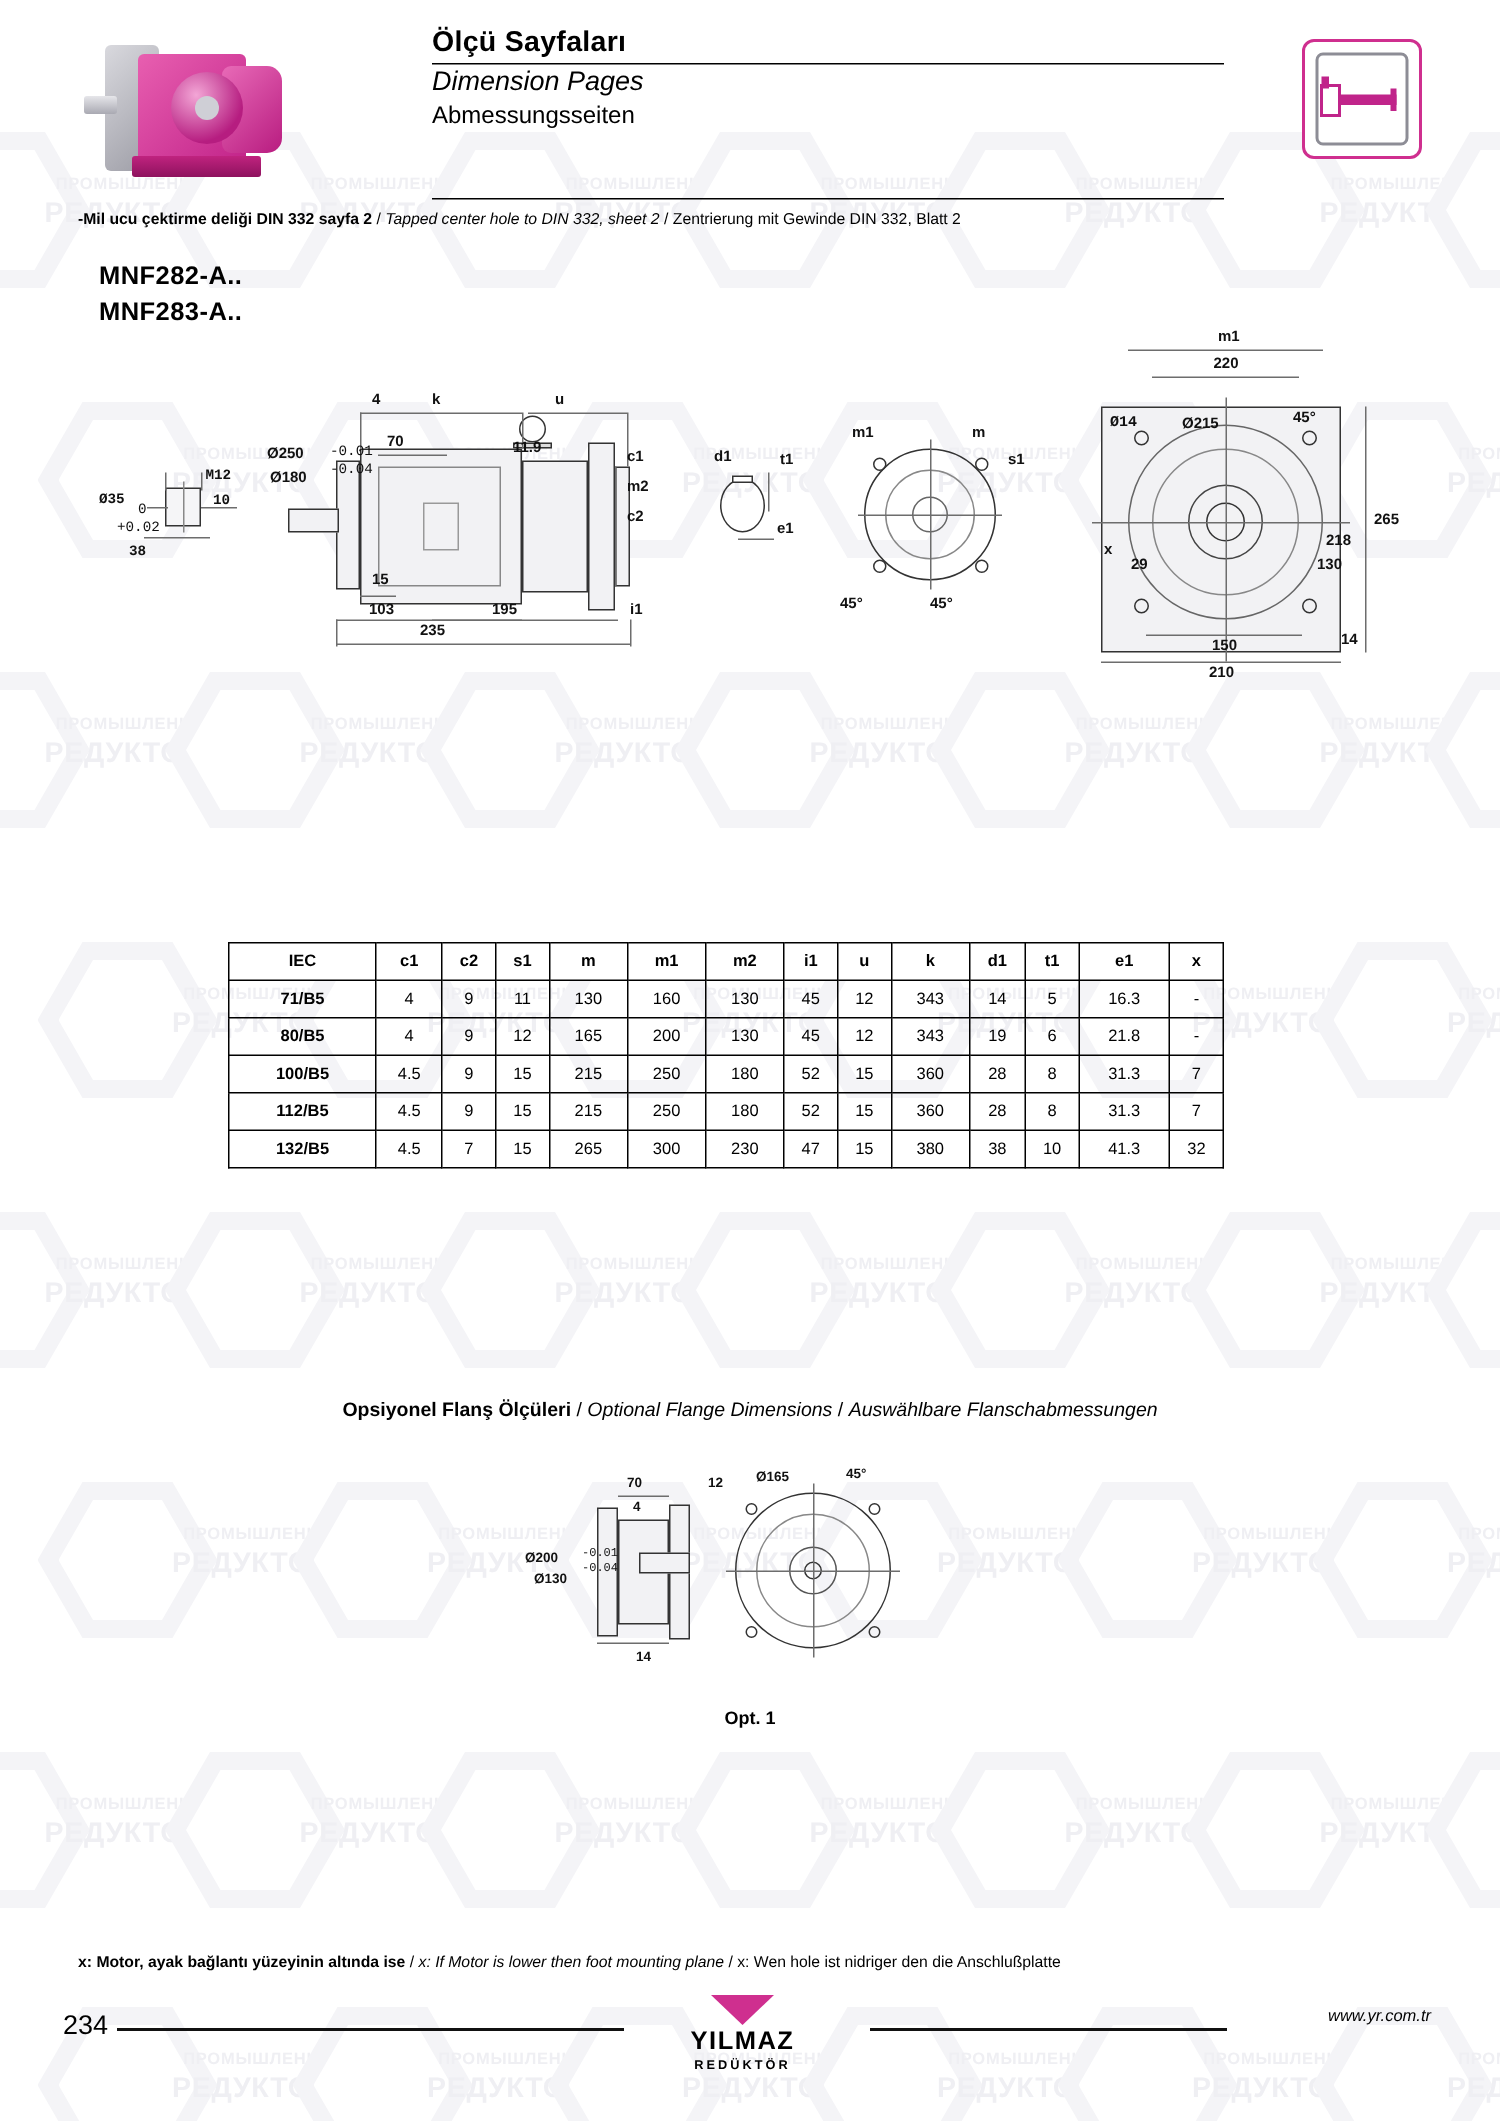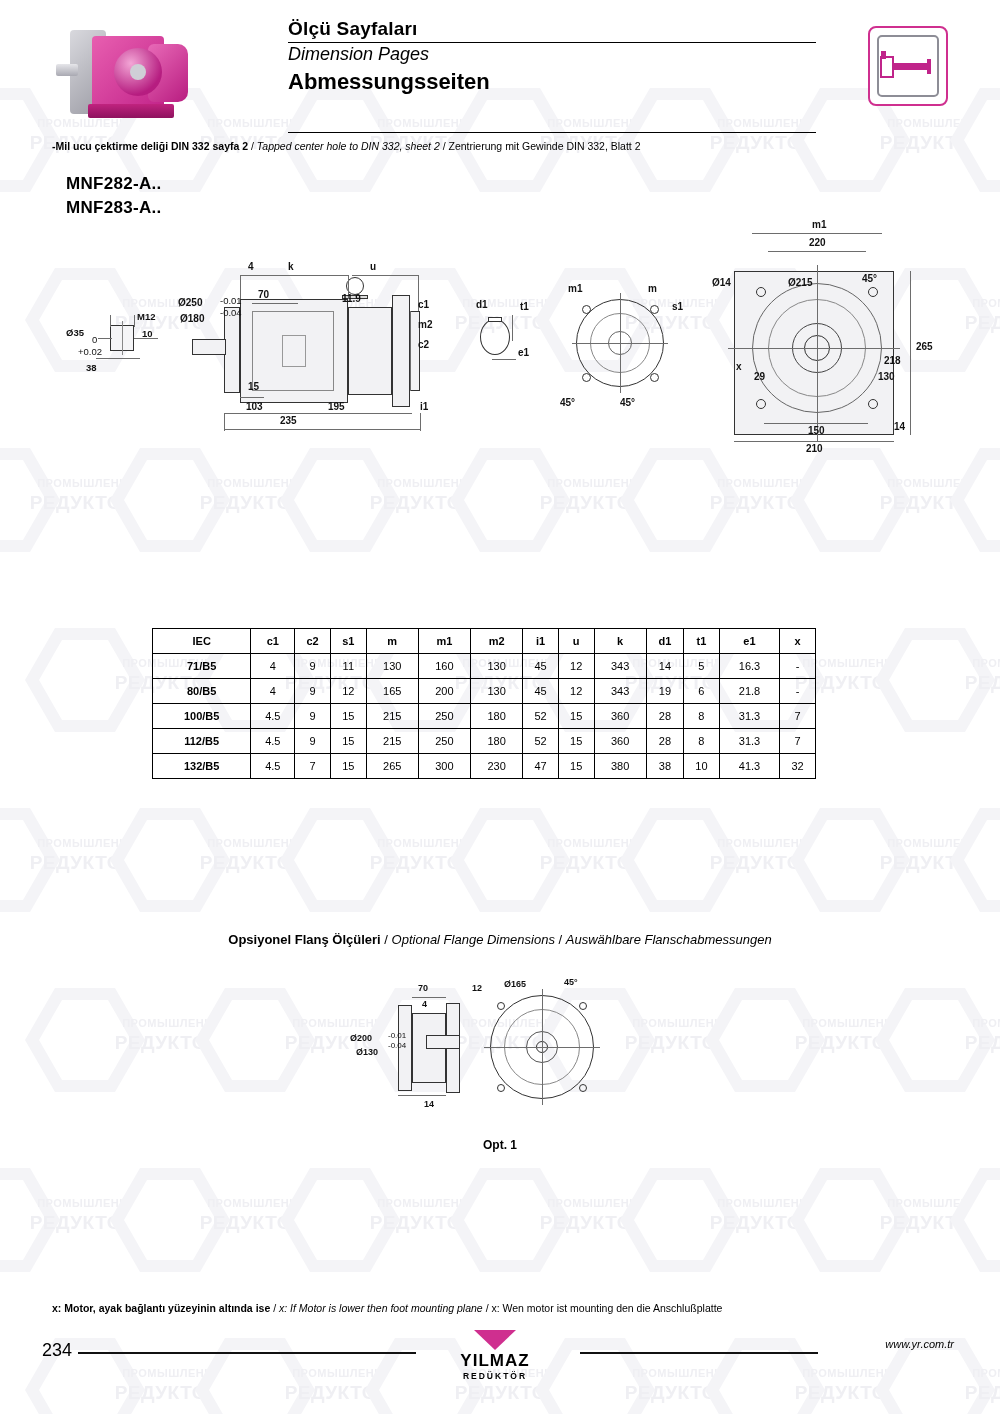--- a/index.html
+++ b/index.html
@@ -37,21 +37,21 @@
   
   .page { position:absolute; inset:0; z-index:2; }
 
   
   .header { position:absolute; left:52px; top:18px; width:896px; height:112px; }
   .hdr-title-wrap {
     position:absolute; left:236px; top:0; width:528px; text-align:left;
   }
   .hdr-l1 { font-size:19px; font-weight:bold; letter-spacing:0.2px; }
   .hdr-l2 { font-size:18px; font-style:italic; margin-top:4px; }
-  .hdr-l3 { font-size:22px; margin-top:4px;font-weight:bold; }
+  .hdr-l3 { font-size:16px; margin-top:4px; }
   .rule-h {
     position:absolute; background:#000; height:1px;
   }
 
   
   .gear-photo { position:absolute; left:0px; top:0px; width:160px; height:118px; }
   .gear-photo .body {
     position:absolute; left:40px; top:18px; width:72px; height:72px;
     background:linear-gradient(135deg,#e85fb0,#c2248a);
     border-radius:4px;
@@ -97,21 +97,21 @@
   .hdr-sub i { font-style:italic; }
   .hdr-sub .sep { font-weight:normal; }
 
   
   .model { position:absolute; left:66px; font-size:17px; font-weight:bold; letter-spacing:0.3px; }
 
   
   .draw { position:absolute; left:52px; top:215px; width:900px; height:340px; }
   .dl { position:absolute; background:#1a1a1a; }           
   .dlt { position:absolute; background:#6d6d6d; height:1px; } 
-  .lbl { position:absolute; font-size:9.5px; color:#111; white-space:nowrap; }
+  .lbl { position:absolute; font-size:9.5px; color:#111; white-space:nowrap;font-family:Liberation Mono, monospace; }
   .lblb { position:absolute; font-size:10px; font-weight:bold; color:#111; white-space:nowrap; }
   .circ { position:absolute; border:1px solid #333; border-radius:50%; }
   .rect { position:absolute; border:1px solid #333; }
   .fillg { background:#f2f2f4; }
 
   
   .tbl-wrap { position:absolute; left:152px; top:628px; width:664px; }
   table { border-collapse:collapse; width:100%; }
   th, td {
     border:1px solid #000; text-align:center;
@@ -555,21 +555,21 @@
       <div class="circ" style="left:816px; top:72px; width:10px; height:10px;"></div>
       <div class="circ" style="left:704px; top:184px; width:10px; height:10px;"></div>
       <div class="circ" style="left:816px; top:184px; width:10px; height:10px;"></div>
       <div class="dlt" style="left:676px; top:133px; width:172px;"></div>
       <div class="dlt" style="left:765px; top:50px; width:1px; height:176px; background:#6d6d6d;"></div>
 
       <div class="dlt" style="left:700px; top:18px; width:130px;"></div>
       <span class="lblb" style="left:760px; top:4px;">m1</span>
       <div class="dlt" style="left:716px; top:36px; width:98px;"></div>
       <span class="lblb" style="left:757px; top:22px;">220</span>
-      <span class="lblb" style="left:660px; top:62px;">Ø14</span>
+      <span class="lblb" style="left:688px; top:62px;font-family:Liberation Mono, monospace;">Ø14</span>
       <span class="lblb" style="left:736px; top:62px;">Ø215</span>
       <span class="lblb" style="left:810px; top:58px;">45°</span>
 
       <span class="lblb" style="left:864px; top:126px;">265</span>
       <div class="dlt" style="left:858px; top:56px; width:1px; height:164px; background:#6d6d6d;"></div>
       <span class="lblb" style="left:832px; top:140px;">218</span>
       <span class="lblb" style="left:826px; top:156px;">130</span>
       <span class="lblb" style="left:702px; top:156px;">29</span>
       <span class="lblb" style="left:684px; top:146px;">x</span>
       <div class="dlt" style="left:712px; top:208px; width:104px;"></div>
@@ -724,21 +724,21 @@
     <span class="lblb" style="left:224px; top:2px; position:absolute; font-size:9px;">45°</span>
   </div>
 
   <div class="opt-cap">Opt. 1</div>
 
   <div class="footnote">
     <b>x: Motor, ayak bağlantı yüzeyinin altında ise</b>
     <span>/</span>
     <i>x: If Motor is lower then foot mounting plane</i>
     <span>/</span>
-    <span>x: Wen motor ist mounting den die Anschlußplatte</span>
+    <span>x: Wen hole ist nidriger den die Anschlußplatte</span>
   </div>
 
   <div class="pagenum">234</div>
   <div class="foot-rule-l"></div>
   <div class="foot-rule-r"></div>
   <div class="logo">
     <div class="mark"></div>
     <div class="n1">YILMAZ</div>
     <div class="n2">REDÜKTÖR</div>
   </div>

